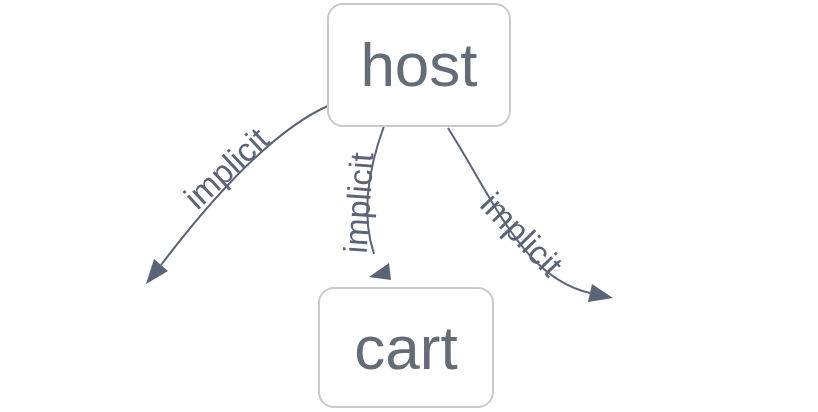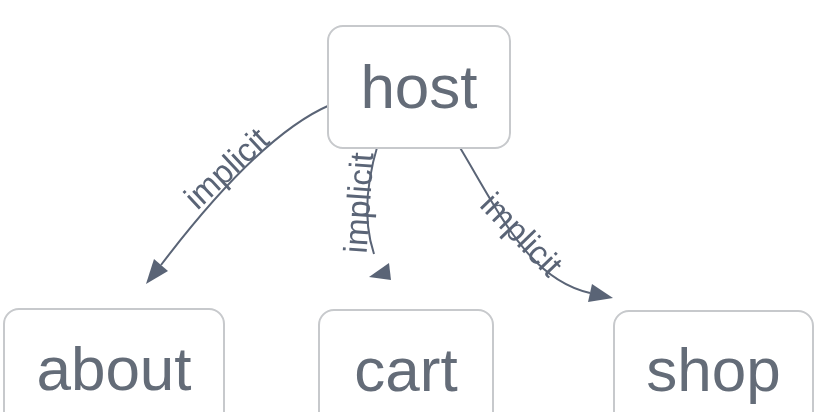--- a/index.html
+++ b/index.html
@@ -42,21 +42,20 @@
     background: #ffffff;
     border: 2px solid #c7c9cc;
     border-radius: 16px;
     display: flex;
     align-items: center;
     justify-content: center;
     font-size: 62px;
     color: #646c78;
     user-select: none;
     line-height: 1;
-    margin-top: 22px;
   }
   .node-host  { left: 327px; top: 3px;   width: 184px; height: 124px; }
   .node-about { left: 3px;   top: 286px; width: 222px; height: 122px; }
   .node-cart  { left: 318px; top: 287px; width: 176px; height: 121px; }
   .node-shop  { left: 613px; top: 288px; width: 201px; height: 120px; }
 </style>
 </head>
 <body>
 
 <div class="canvas">
@@ -73,25 +72,19 @@
 
     <path class="edge-path" d="M 448,128 C 496,204 524,278 590,293"></path>
     <polygon class="arrow-head" points="613,298 588,302 592,284"></polygon>
     <text class="edge-label" transform="translate(520,236) rotate(46)" dy="9">implicit</text>
   </svg>
 
   <div class="node node-host">
     <span>host</span>
   </div>
 
-  <div class="node node-about">
-    <span>about</span>
-  </div>
 
   <div class="node node-cart">
     <span>cart</span>
   </div>
 
-  <div class="node node-shop">
-    <span>shop</span>
-  </div>
 
 </div>
 
 </body></html>

